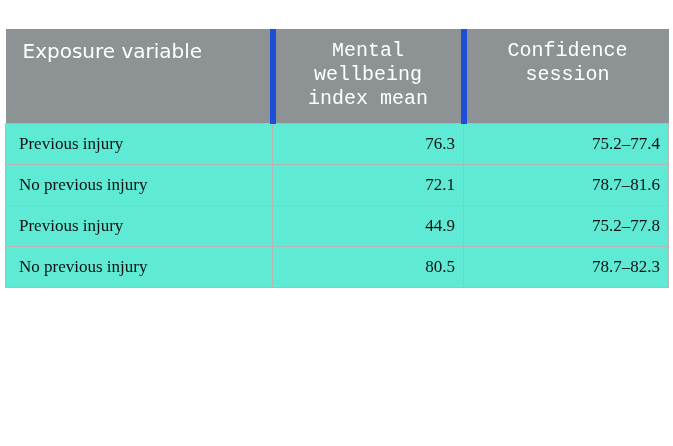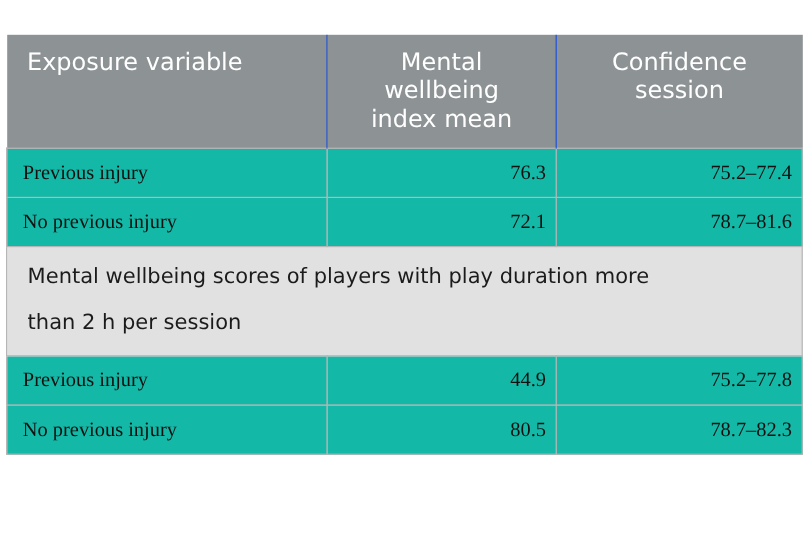--- a/index.html
+++ b/index.html
@@ -48,21 +48,22 @@
     height: 92px;
     box-sizing: border-box;
     border: 0;
   }
   thead th.h-left {
     text-align: left;
     padding-left: 17px;
   }
   thead th.h-center {
     text-align: center;
-    border-left: 1px solid #1d4ed8;
+    border-left: 6px solid #1d4ed8;
+    font-family: Liberation Mono, monospace;
   }
 
   
   tbody td.section-cell {
     background: #e1e1e1;
     color: #1b1b1b;
     font-family: "DejaVu Sans", sans-serif;
     font-size: 17.5px;
     line-height: 38px;
     text-align: left;
@@ -71,21 +72,21 @@
     border-bottom: 1px solid #b6b6b6;
     border-left: 1px solid #b6b6b6;
     border-right: 1px solid #b6b6b6;
     height: 88px;
     box-sizing: border-box;
   }
   .section-line { display: block; white-space: nowrap; }
 
   
   tbody td.data-cell {
-    background: #14b8a6;
+    background: #5eead4;
     color: #111111;
     font-family: "Liberation Serif", "DejaVu Serif", serif;
     font-size: 17px;
     line-height: 20px;
     height: 41px;
     box-sizing: border-box;
     border: 1px solid #b6b6b6;
     padding: 4px 8px;
     vertical-align: middle;
   }
@@ -131,26 +132,20 @@
         <td class="data-cell num">76.3</td>
         <td class="data-cell num">75.2–77.4</td>
       </tr>
 
       <tr>
         <td class="data-cell label">No previous injury</td>
         <td class="data-cell num">72.1</td>
         <td class="data-cell num">78.7–81.6</td>
       </tr>
 
-      <tr>
-        <td class="section-cell" colspan="3">
-          <span class="section-line">Mental wellbeing scores of players with play duration more</span>
-          <span class="section-line">than 2 h per session</span>
-        </td>
-      </tr>
 
       <tr>
         <td class="data-cell label">Previous injury</td>
         <td class="data-cell num">44.9</td>
         <td class="data-cell num">75.2–77.8</td>
       </tr>
 
       <tr>
         <td class="data-cell label">No previous injury</td>
         <td class="data-cell num">80.5</td>

